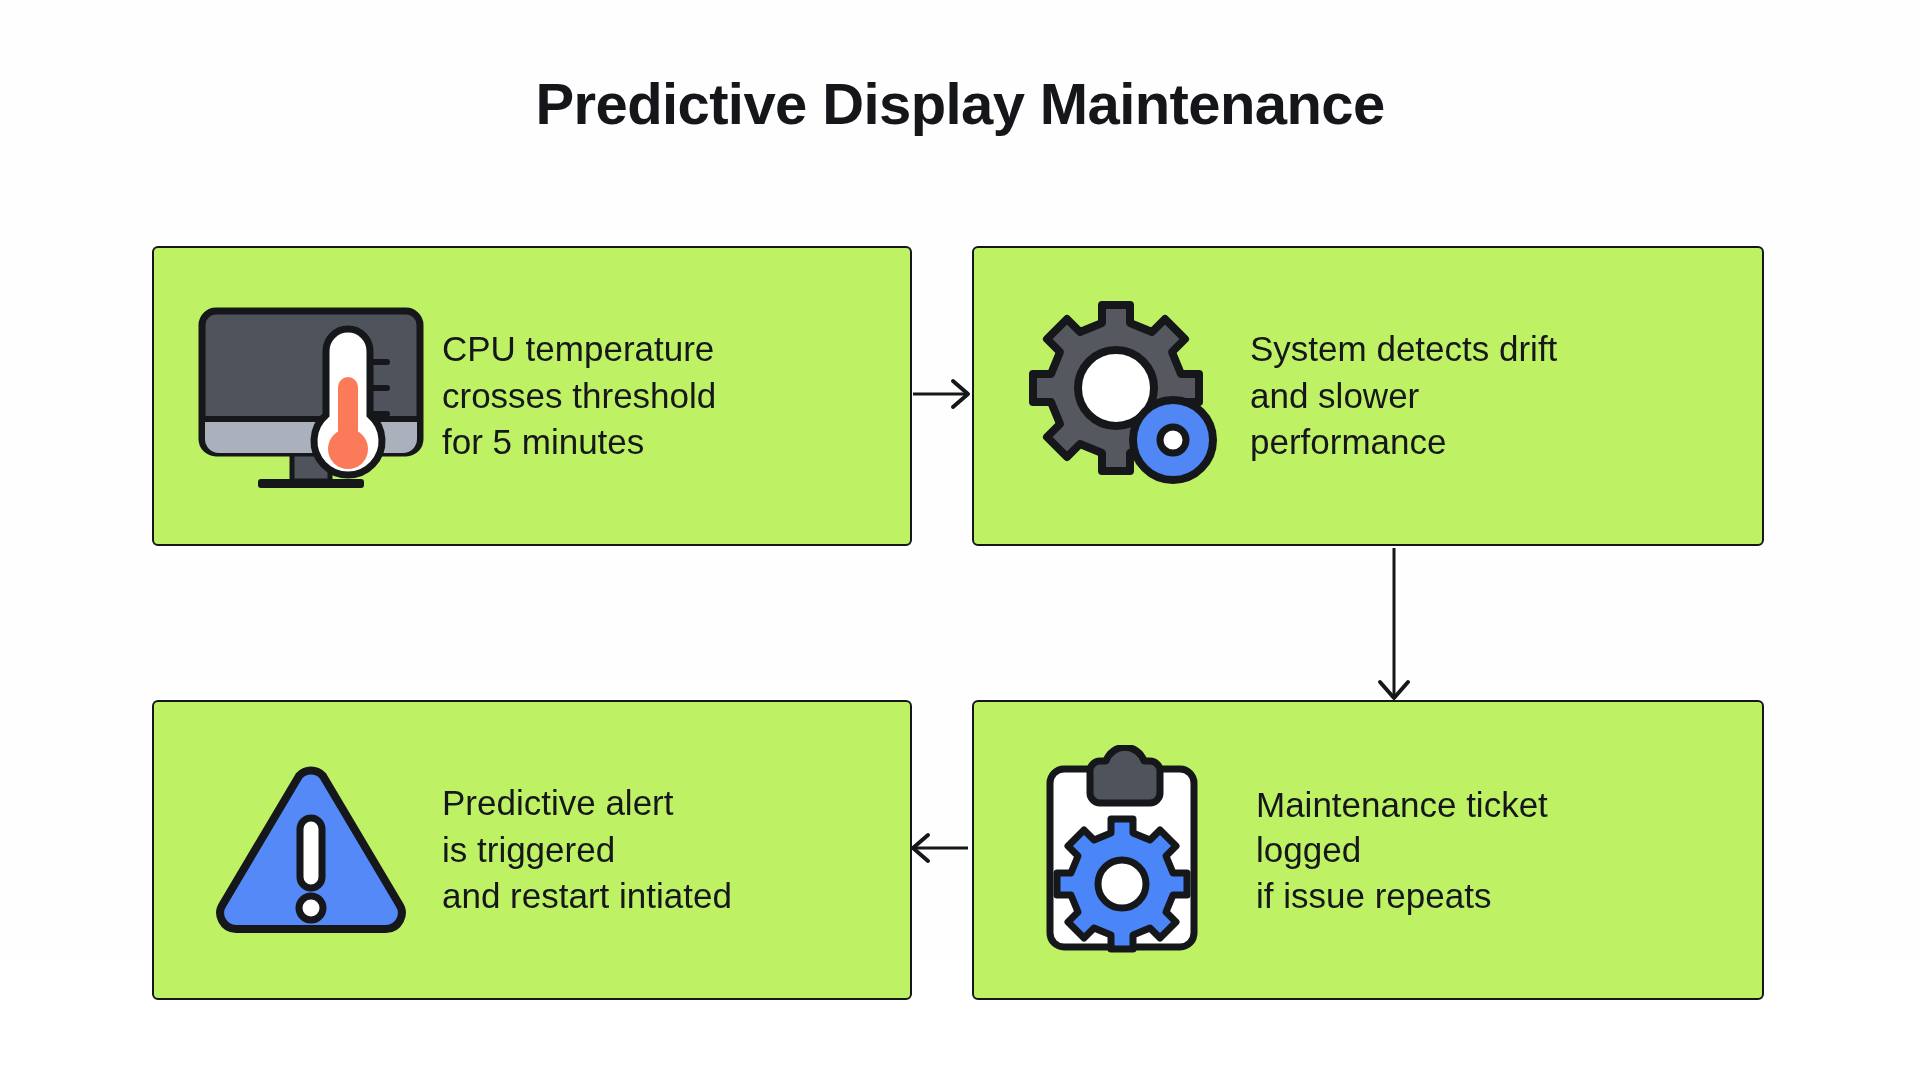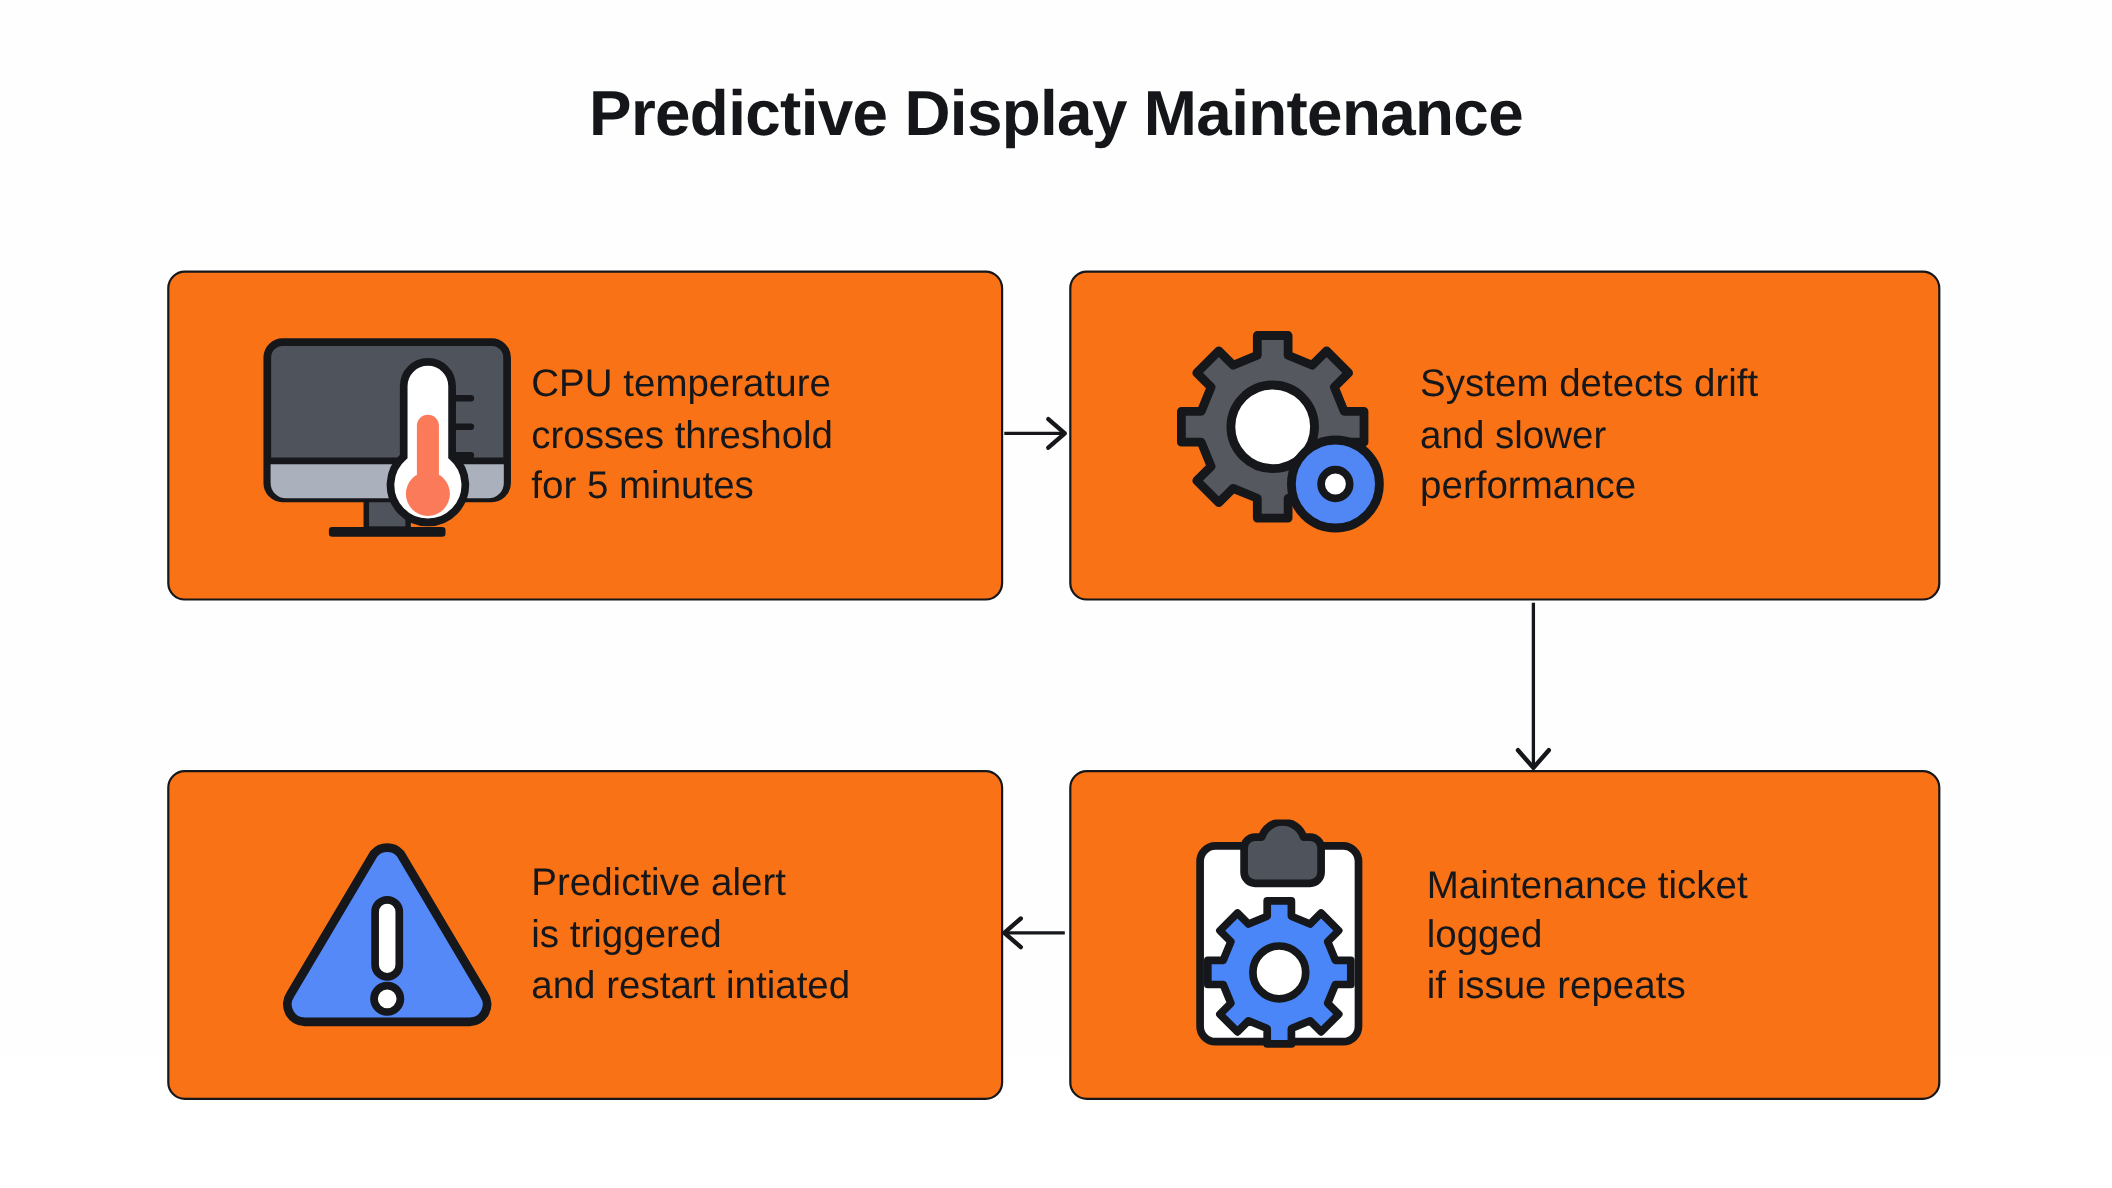--- a/index.html
+++ b/index.html
@@ -35,26 +35,25 @@
     color: #14161a;
     letter-spacing: -0.6px;
     line-height: 1.1;
   }
 
   
   .card {
     position: absolute;
     box-sizing: border-box;
     border: 2px solid #15171b;
-    border-radius: 16px;
-    background: #f97316;
+    border-radius: 6px;
+    background: #bef264;
     display: flex;
     flex-direction: row;
     align-items: center;
-    padding-left: 41px;
   }
 
   #card-1 { left: 152px;  top: 246px; width: 760px; height: 300px; }
   #card-2 { left: 972px;  top: 246px; width: 792px; height: 300px; }
   #card-3 { left: 152px;  top: 700px; width: 760px; height: 300px; }
   #card-4 { left: 972px;  top: 700px; width: 792px; height: 300px; }
 
   .card-icon {
     flex: 0 0 auto;
     display: flex;

